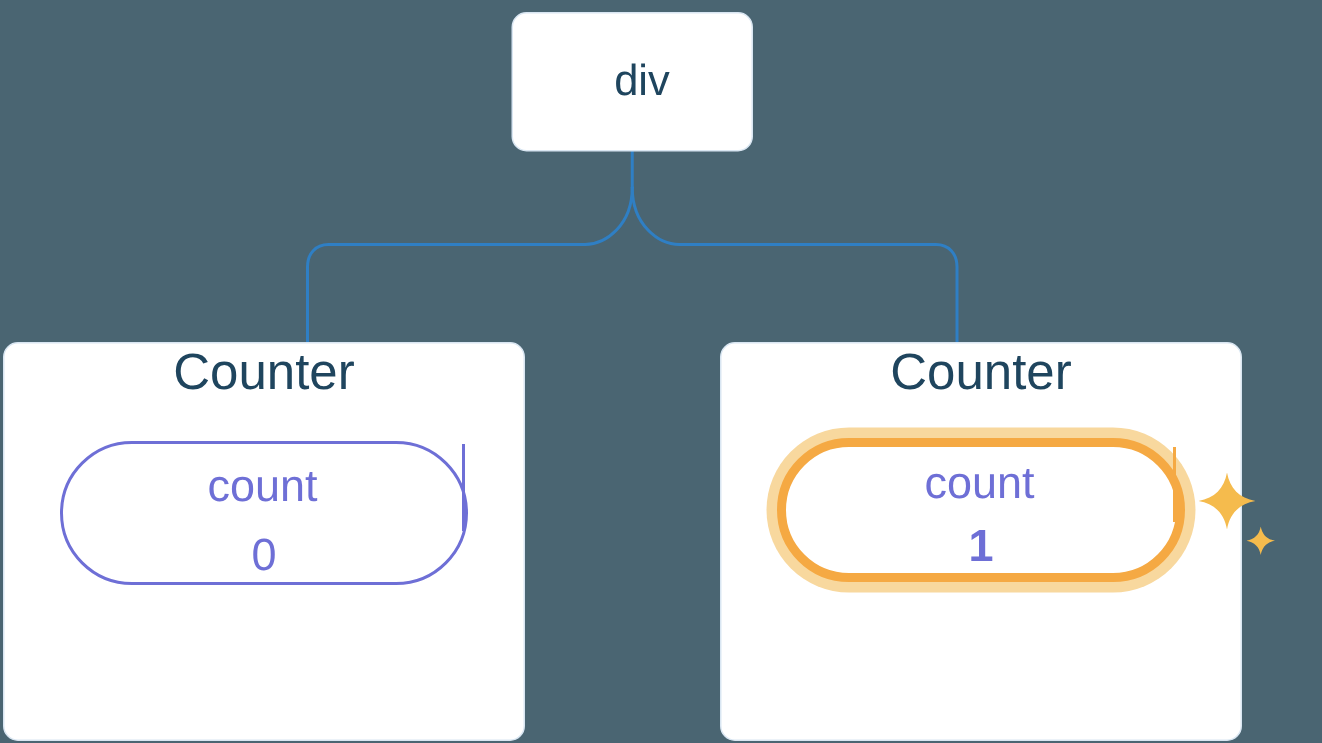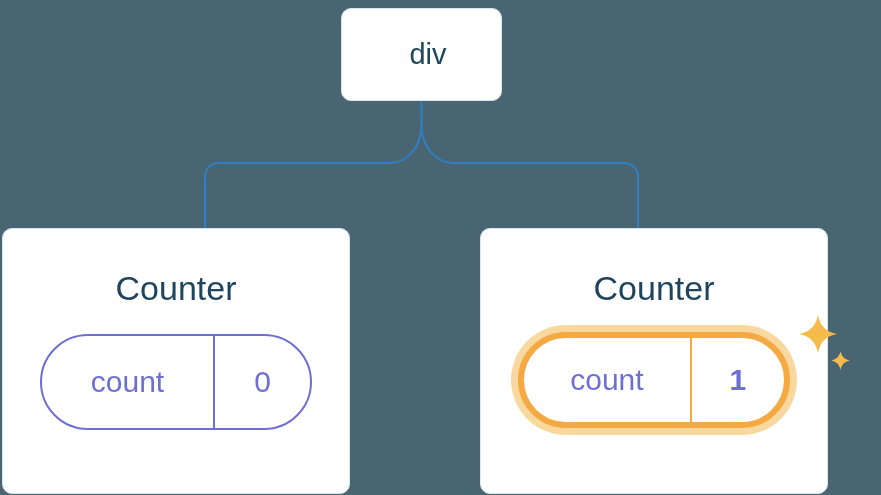--- a/index.html
+++ b/index.html
@@ -58,35 +58,35 @@
     top: 228px;
     width: 348px;
     height: 266px;
     background: var(--card-bg);
     border: 1px solid var(--card-border);
     border-radius: 10px;
   }
   .card.left { left: 2px; }
   .card.right { left: 480px; }
   .card-title {
-    margin-top: 40px;
     text-align: center;
     font-size: 34px;
     font-weight: 500;
     color: var(--node-text);
   }
   .pill {
     margin: 26px auto 0;
     width: 272px;
     height: 96px;
     border: 2px solid var(--pill-purple);
     border-radius: 48px;
     display: flex;
     align-items: stretch;
     background: var(--card-bg);
+    flex-direction: column;
   }
   .pill .pill-label {
     flex: 1.8;
     display: flex;
     align-items: center;
     justify-content: center;
     font-size: 30px;
     color: var(--pill-purple);
     border-right: 2px solid var(--pill-purple);
   }

